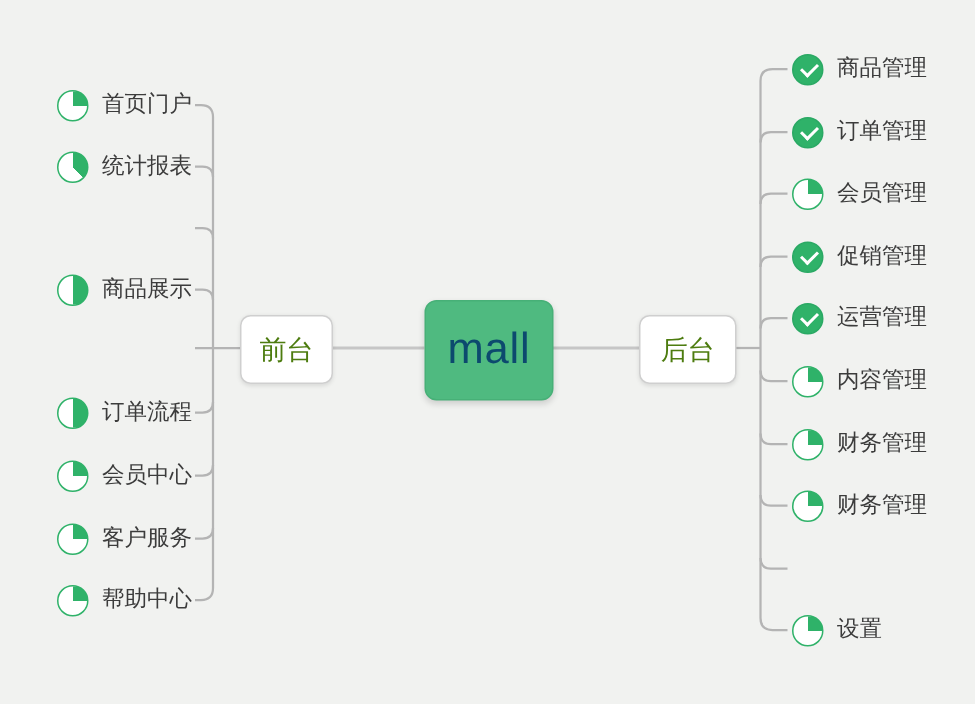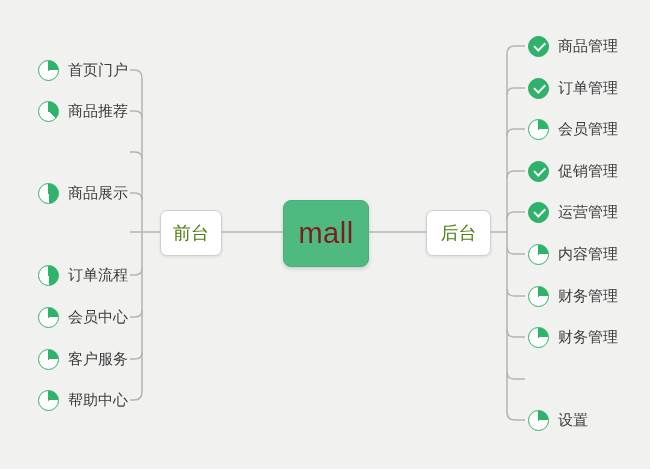--- a/index.html
+++ b/index.html
@@ -33,21 +33,21 @@
     transform:rotate(-45deg);
   }
 
   .node{
     position:absolute;display:flex;align-items:center;justify-content:center;
     background:#ffffff;border:1px solid #cfcfcf;border-radius:7px;
     box-shadow:0 1px 3px rgba(0,0,0,.10);
     font-size:18px;color:#4d7c0f;cursor:default;
   }
   .node.root{
-    background:#4fba80;border:1px solid #47b077;color:#7f1d1d;
+    background:#4fba80;border:1px solid #47b077;color:#0c4a6e;
     font-size:29px;border-radius:8px;
     box-shadow:0 2px 4px rgba(0,0,0,.15);
     letter-spacing:.5px;
   }
 </style>
 </head>
 <body>
 
 <div id="canvas">
 
@@ -79,21 +79,21 @@
       <path d="M 489 232 H 507"></path>
     </g>
   </svg>
 
   <div class="topic-item" style="right:522px;top:59px">
     <span class="pie" style="background: conic-gradient(rgb(47, 178, 105) 0deg, rgb(47, 178, 105) 25%, rgb(255, 255, 255) 25%, rgb(255, 255, 255) 100%);"></span>
     <span class="label">首页门户</span>
   </div>
   <div class="topic-item" style="right:522px;top:100px">
     <span class="pie" style="background: conic-gradient(rgb(47, 178, 105) 0deg, rgb(47, 178, 105) 37.5%, rgb(255, 255, 255) 37.5%, rgb(255, 255, 255) 100%);"></span>
-    <span class="label">商品推荐</span>
+    <span class="label">统计报表</span>
   </div>
   <div class="topic-item" style="right:522px;top:182px">
     <span class="pie" style="background: conic-gradient(rgb(47, 178, 105) 0deg, rgb(47, 178, 105) 50%, rgb(255, 255, 255) 50%, rgb(255, 255, 255) 100%);"></span>
     <span class="label">商品展示</span>
   </div>
   <div class="topic-item" style="right:522px;top:264px">
     <span class="pie" style="background: conic-gradient(rgb(47, 178, 105) 0deg, rgb(47, 178, 105) 50%, rgb(255, 255, 255) 50%, rgb(255, 255, 255) 100%);"></span>
     <span class="label">订单流程</span>
   </div>
   <div class="topic-item" style="right:522px;top:306px">

